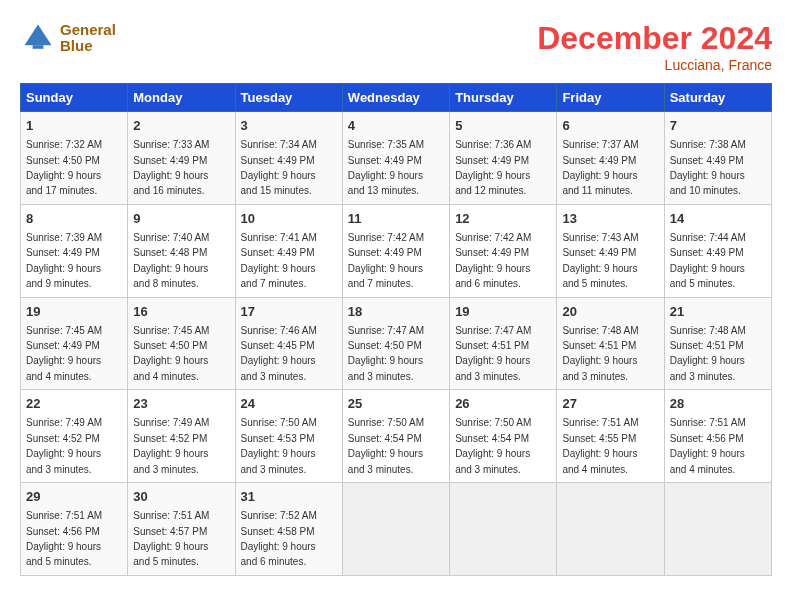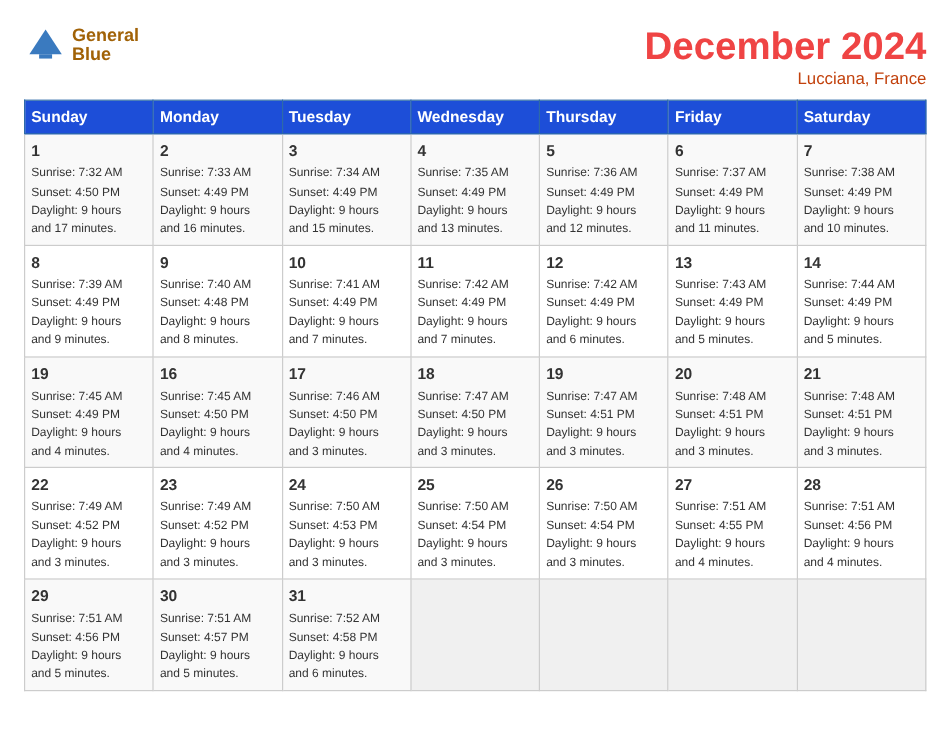--- a/index.html
+++ b/index.html
@@ -183,21 +183,21 @@
       <tr>
         <td><span class="day-num">19</span><span class="day-info" style="white-space: pre-line;">Sunrise: 7:45 AM
 Sunset: 4:49 PM
 Daylight: 9 hours
 and 4 minutes.</span></td>
         <td><span class="day-num">16</span><span class="day-info" style="white-space: pre-line;">Sunrise: 7:45 AM
 Sunset: 4:50 PM
 Daylight: 9 hours
 and 4 minutes.</span></td>
         <td><span class="day-num">17</span><span class="day-info" style="white-space: pre-line;">Sunrise: 7:46 AM
-Sunset: 4:50 PM
+Sunset: 4:45 PM
 Daylight: 9 hours
 and 3 minutes.</span></td>
         <td><span class="day-num">18</span><span class="day-info" style="white-space: pre-line;">Sunrise: 7:47 AM
 Sunset: 4:50 PM
 Daylight: 9 hours
 and 3 minutes.</span></td>
         <td><span class="day-num">19</span><span class="day-info" style="white-space: pre-line;">Sunrise: 7:47 AM
 Sunset: 4:51 PM
 Daylight: 9 hours
 and 3 minutes.</span></td>

